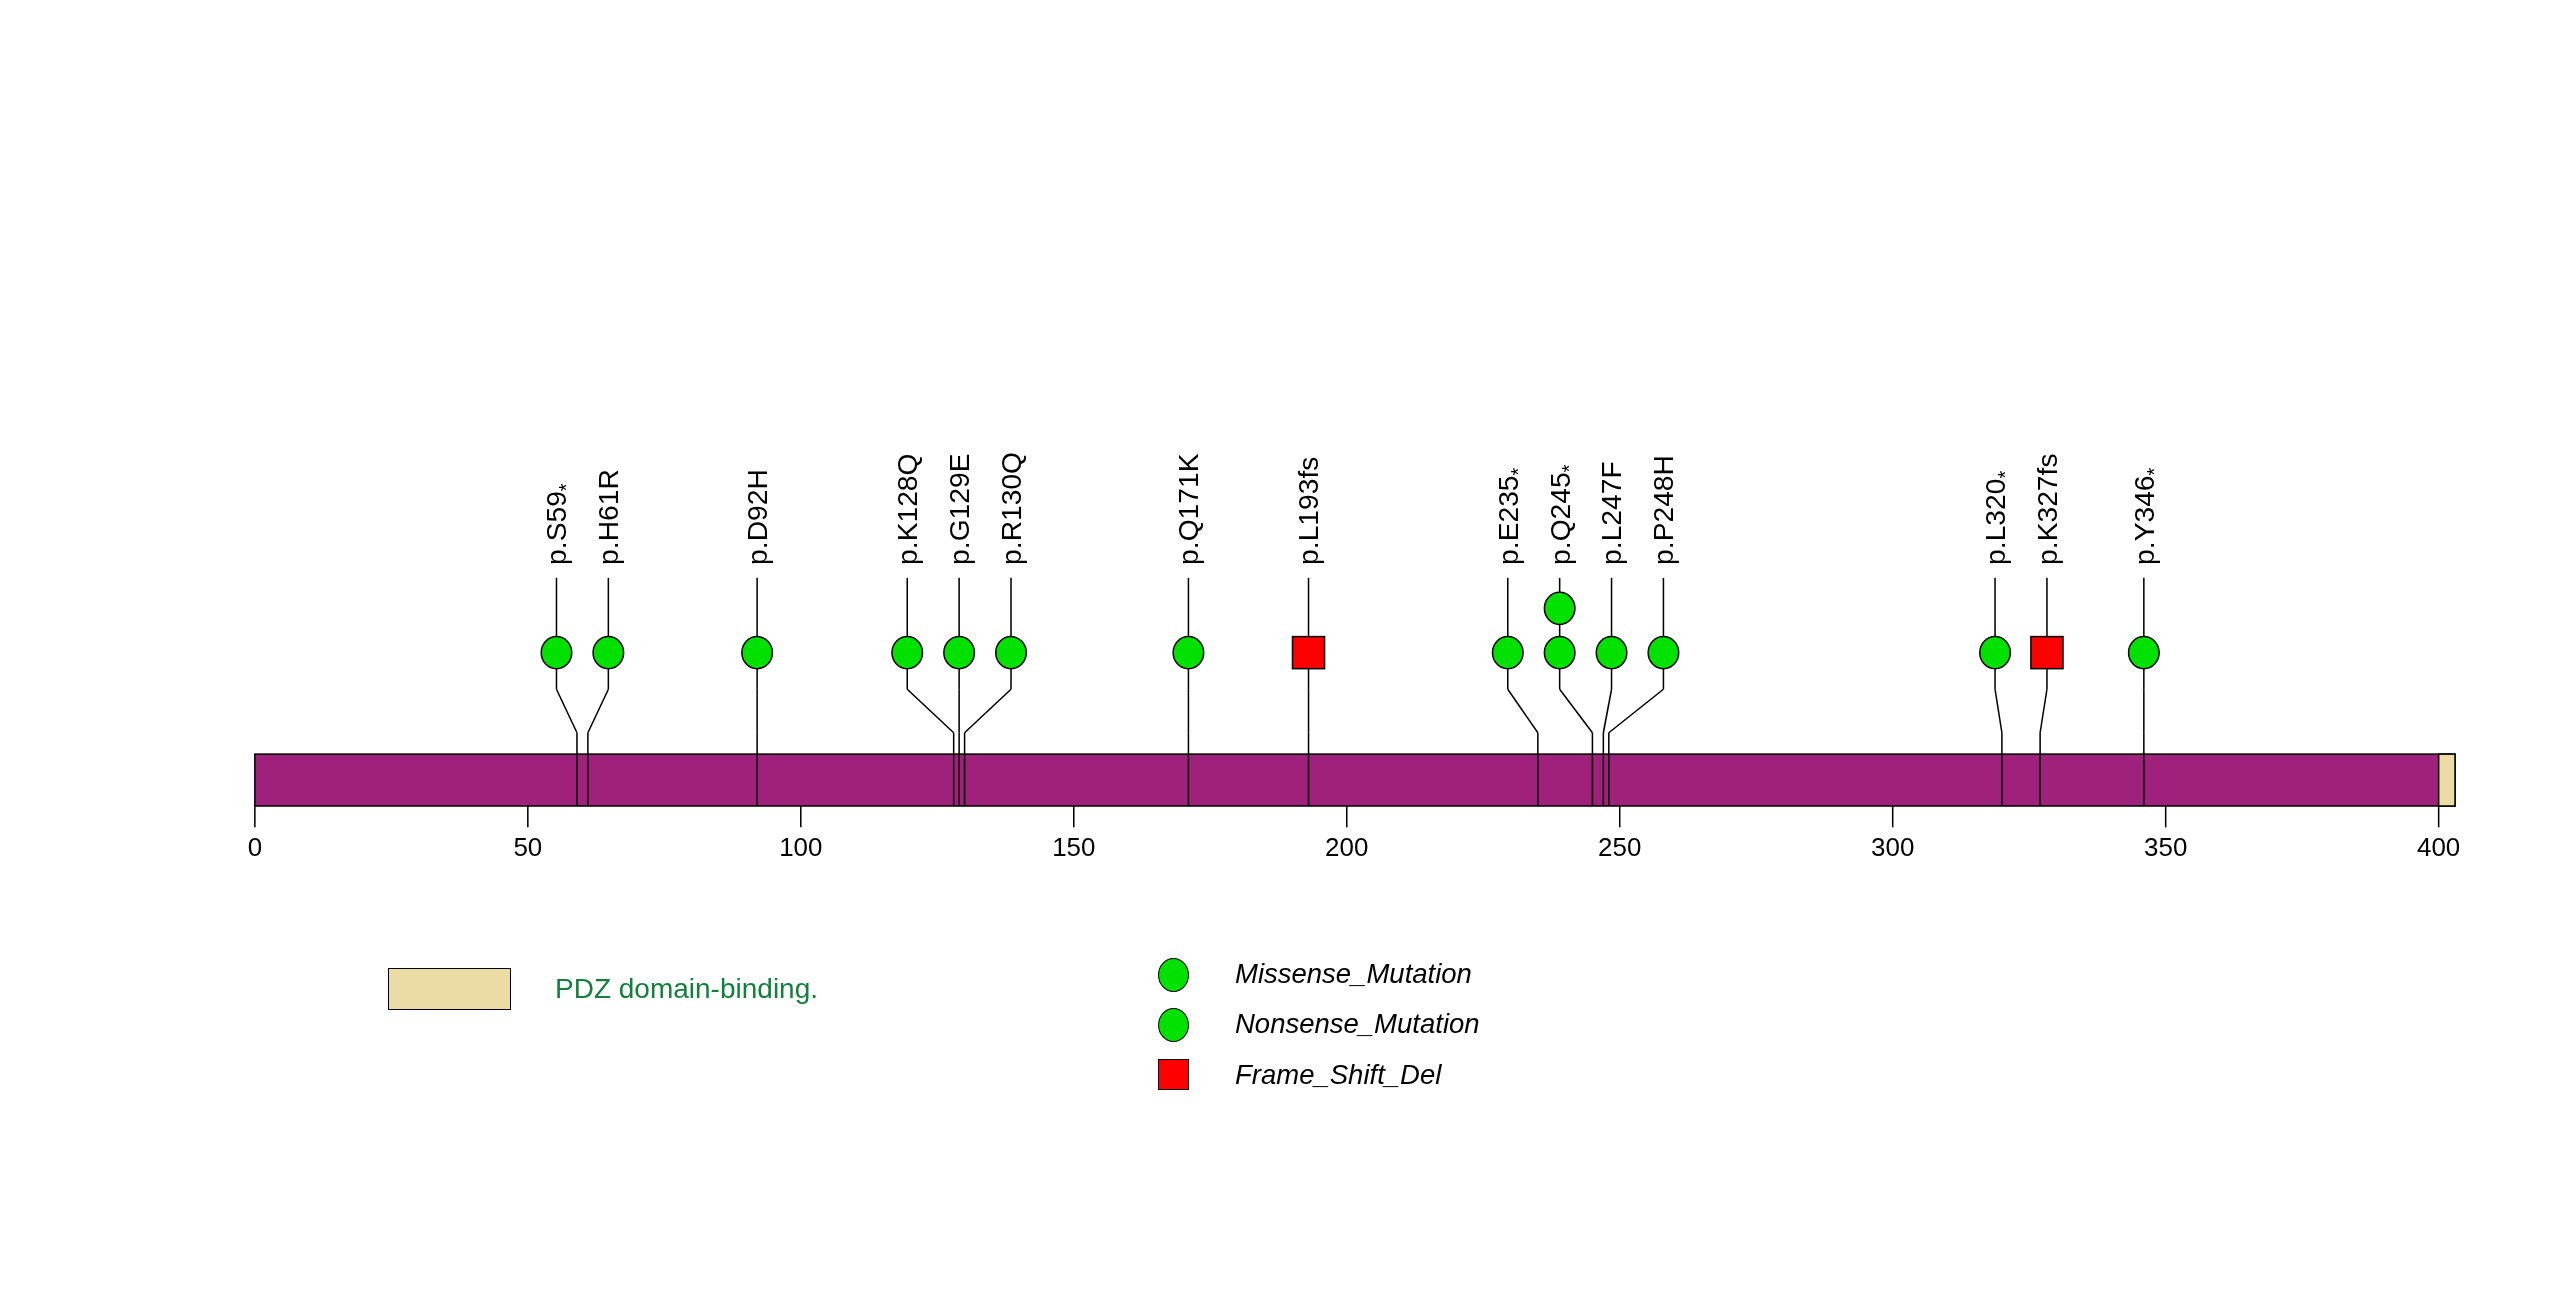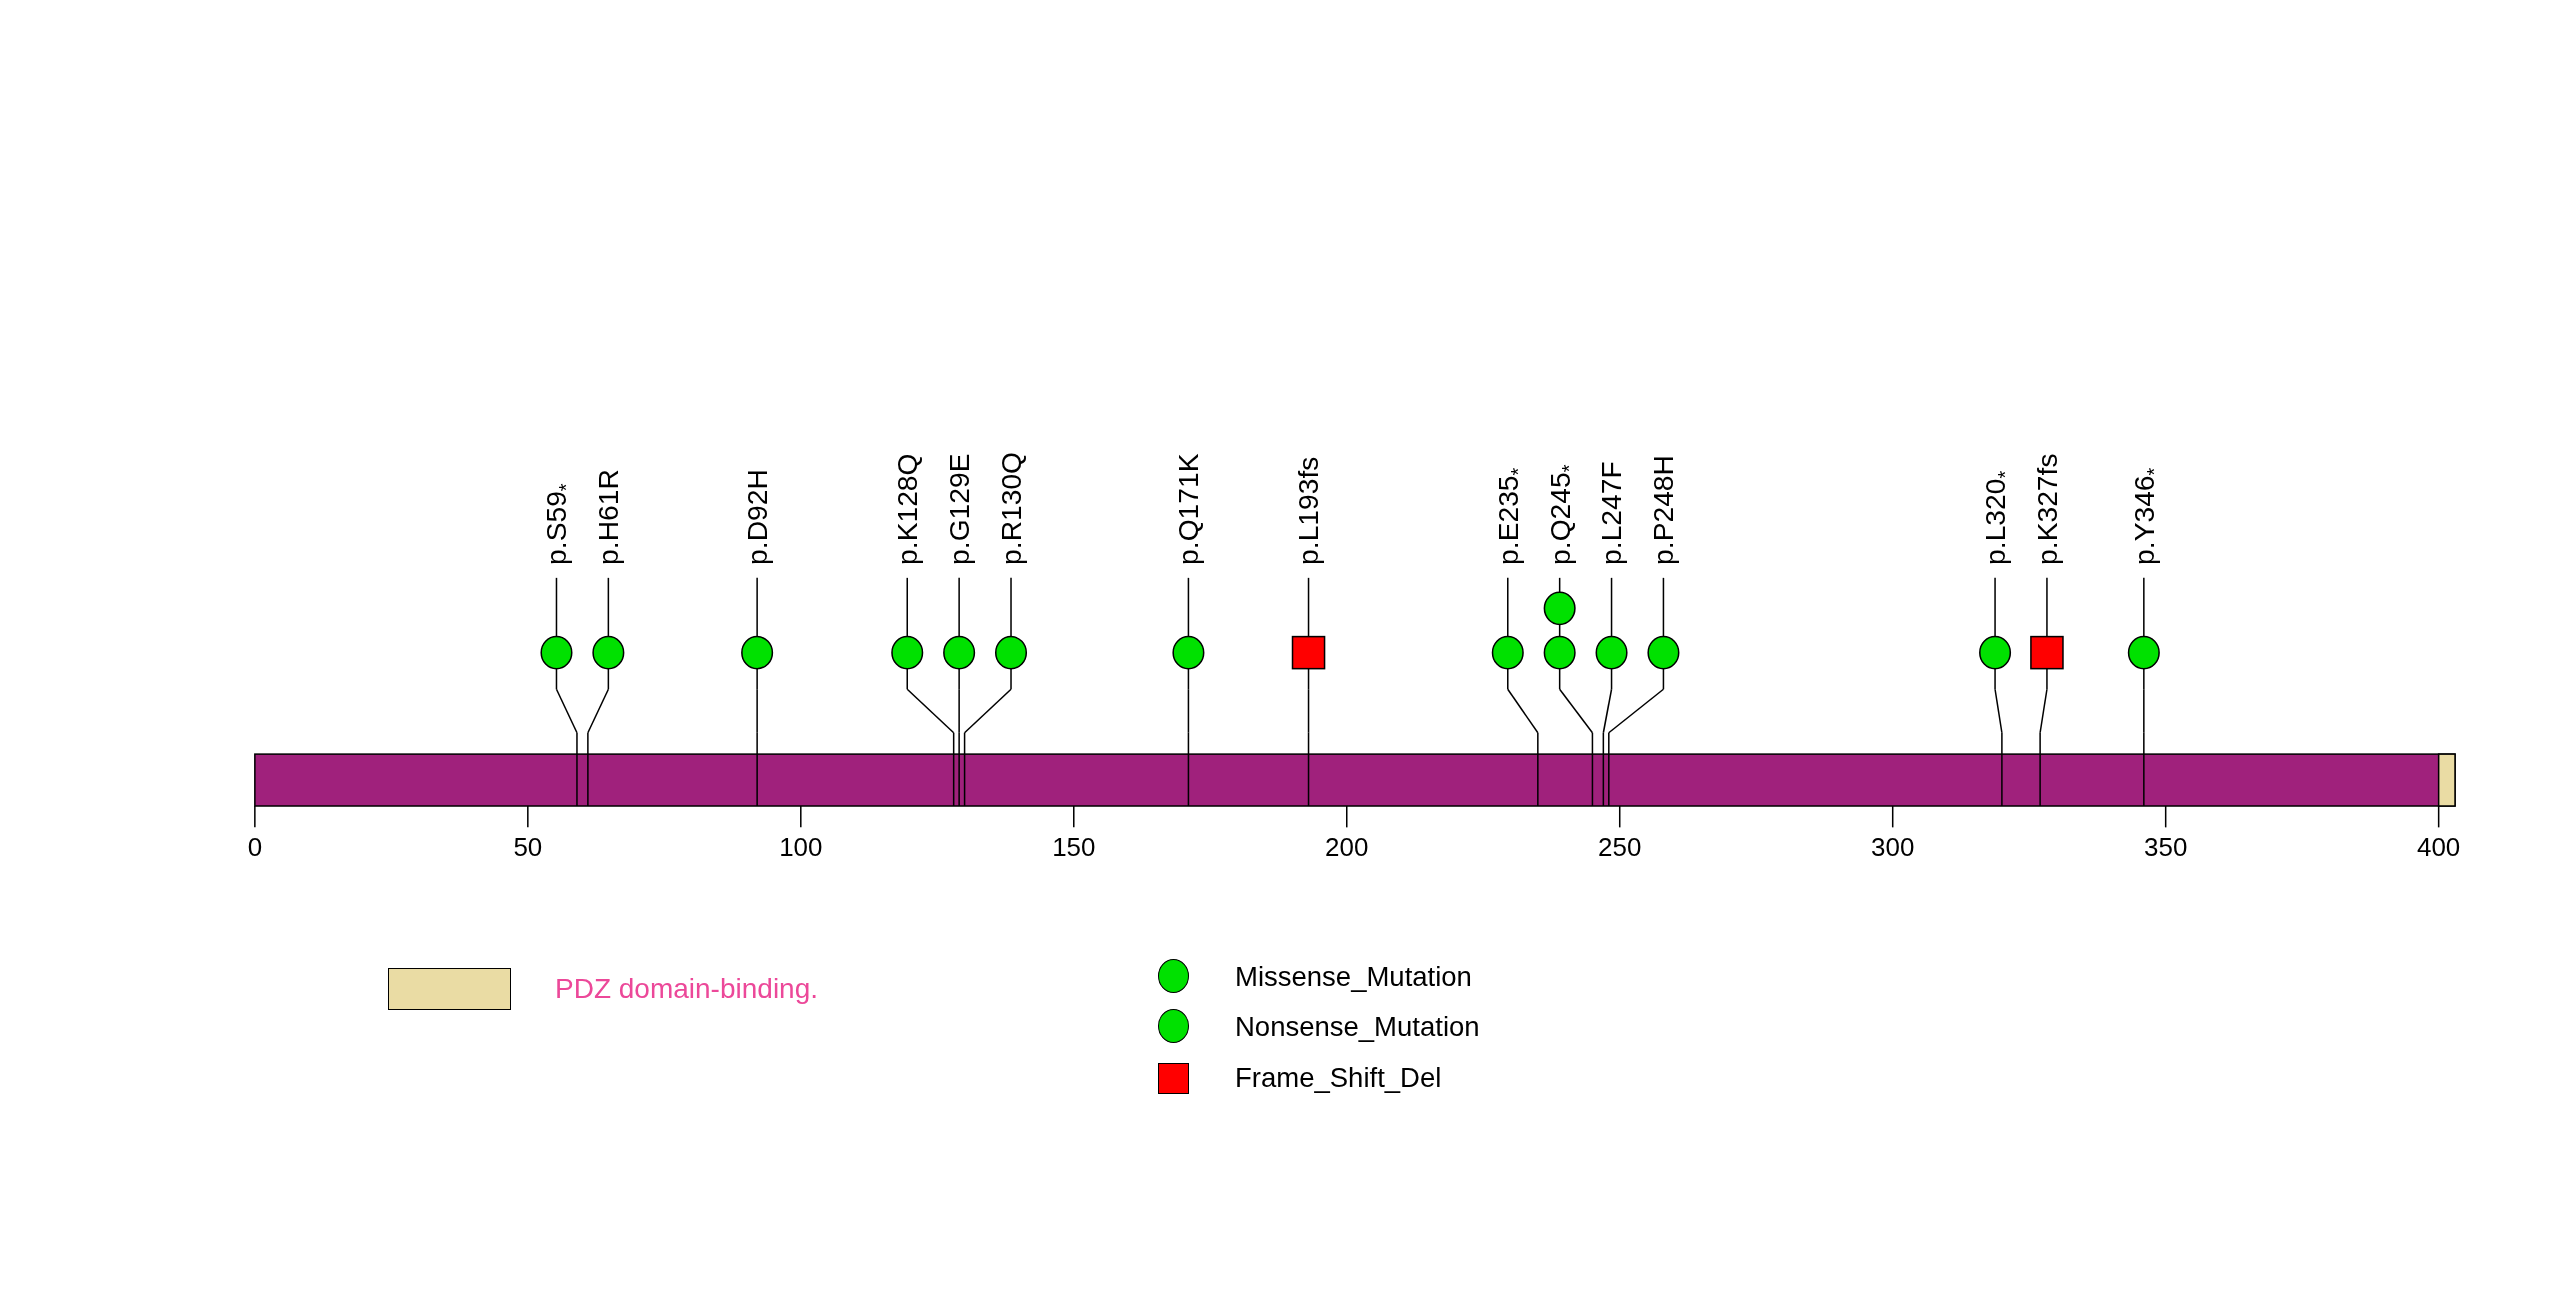--- a/index.html
+++ b/index.html
@@ -2,23 +2,23 @@
 <html style="font-size:12.2px"><head>
 <meta charset="utf-8">
 <style>
   html,body{margin:0;padding:0;background:#ffffff;}
   #canvas{position:relative;width:2576px;height:1290px;background:#ffffff;overflow:hidden;
           font-family:"Liberation Sans",sans-serif;}
   #plot-svg{position:absolute;left:0;top:0;}
   #plot-svg text{font-family:"Liberation Sans",sans-serif;fill:#000;}
   .legend-domain{position:absolute;left:388px;top:968px;display:flex;align-items:center;}
   .legend-domain .swatch{display:inline-block;width:121px;height:40px;border:1.5px solid #000;}
-  .legend-domain .lbl{margin-left:44px;font-size:28px;color:#ec4899;white-space:nowrap;}
+  .legend-domain .lbl{margin-left:44px;font-size:28px;color:#15803d;white-space:nowrap;}
   .legend-mut{position:absolute;left:1158px;top:958px;}
-  .legend-row{display:flex;align-items:flex-end;height:35px;margin-bottom:15.3px;}
+  .legend-row{display:flex;align-items:flex-start;height:35px;margin-bottom:15.3px;font-style:italic;}
   .legend-row .swatch{display:inline-block;width:29px;height:32px;border:1.5px solid #000;flex:0 0 auto;}
   .legend-row .swatch.circle{border-radius:50%;}
   .legend-row .swatch.square{height:29px;}
   .legend-row .lbl{margin-left:46px;font-size:27.5px;color:#000;white-space:nowrap;}
 </style>
 </head>
 <body>
 
 <div id="canvas">
 

